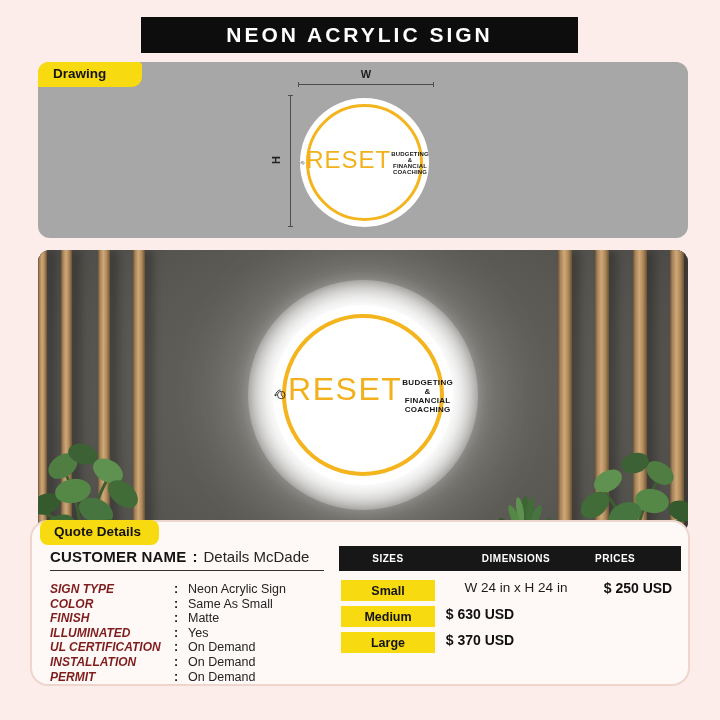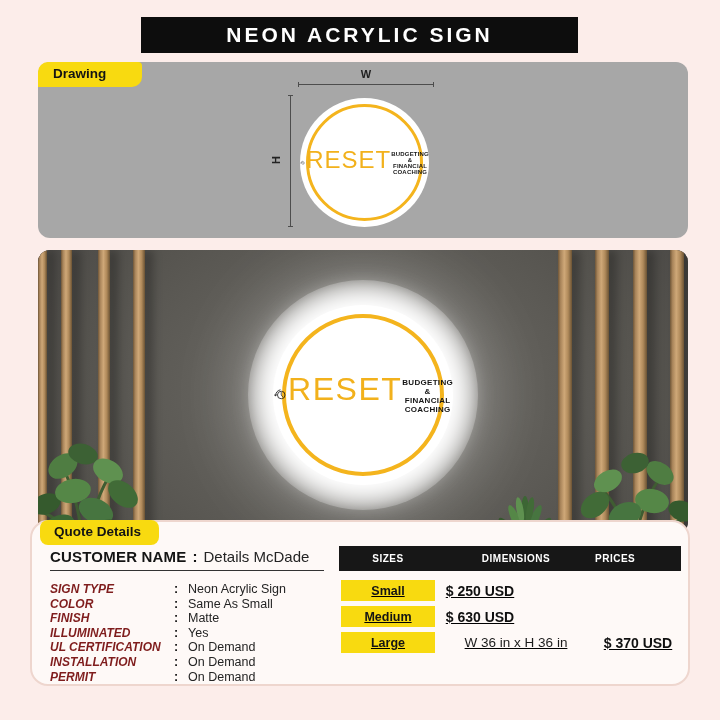--- a/index.html
+++ b/index.html
@@ -86,21 +86,21 @@
   .field-label { width:124px; font-size:12px; font-weight:bold; color:#7f1d1d;font-style:italic; }
   .field-colon { width:14px; font-size:12.5px; font-weight:bold; color:#141414; }
   .field-value { font-size:12.5px; color:#242424; }
 
   .pricing { position:absolute; left:307px; top:24px; width:342px; }
   .p-header { display:flex; align-items:center; background:#171717; color:#fff; height:25px;
     font-weight:bold; font-size:10px; letter-spacing:0.5px; margin-bottom:9px; }
   .col-sizes { width:98px; text-align:center; }
   .col-dims  { width:158px; text-align:center; }
   .col-price { width:86px; text-align:left; }
-  .p-row { display:flex; align-items:center; height:21px; margin-bottom:5px;text-decoration:underline; }
+  .p-row { display:flex; height:21px; margin-bottom:5px; }
   .size-badge { width:94px; height:21px; margin:0 2px; background:#f8da10; color:#141414;
     font-size:12.5px; font-weight:bold; display:flex; align-items:center; justify-content:center; }
   .dims-cell { width:158px; text-align:center; font-size:13.5px; color:#1c1c1c; }
   .price-cell { width:86px; text-align:center; font-size:14px; font-weight:bold; color:#101010; }
 </style>
 </head>
 <body>
 
 <div class="page">
 
@@ -259,27 +259,27 @@
     </div>
 
     <div class="pricing">
       <div class="p-header">
         <span class="col-sizes">SIZES</span>
         <span class="col-dims">DIMENSIONS</span>
         <span class="col-price">PRICES</span>
       </div>
       <div class="p-row">
         <span class="size-badge">Small</span>
+        <span class="dims-cell">W 24 in x H 24 in</span>
         <span class="price-cell">$ 250 USD</span>
       </div>
       <div class="p-row">
         <span class="size-badge">Medium</span>
         <span class="price-cell">$ 630 USD</span>
       </div>
       <div class="p-row">
         <span class="size-badge">Large</span>
-        <span class="dims-cell">W 36 in x H 36 in</span>
         <span class="price-cell">$ 370 USD</span>
       </div>
     </div>
   </div>
 
 </div>
 
 </body></html>

